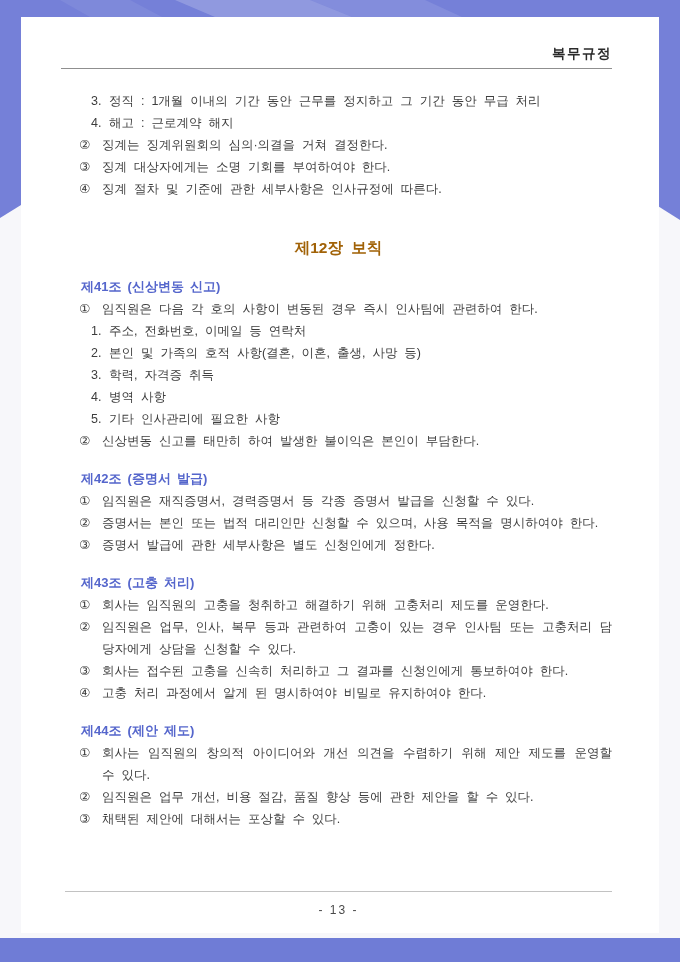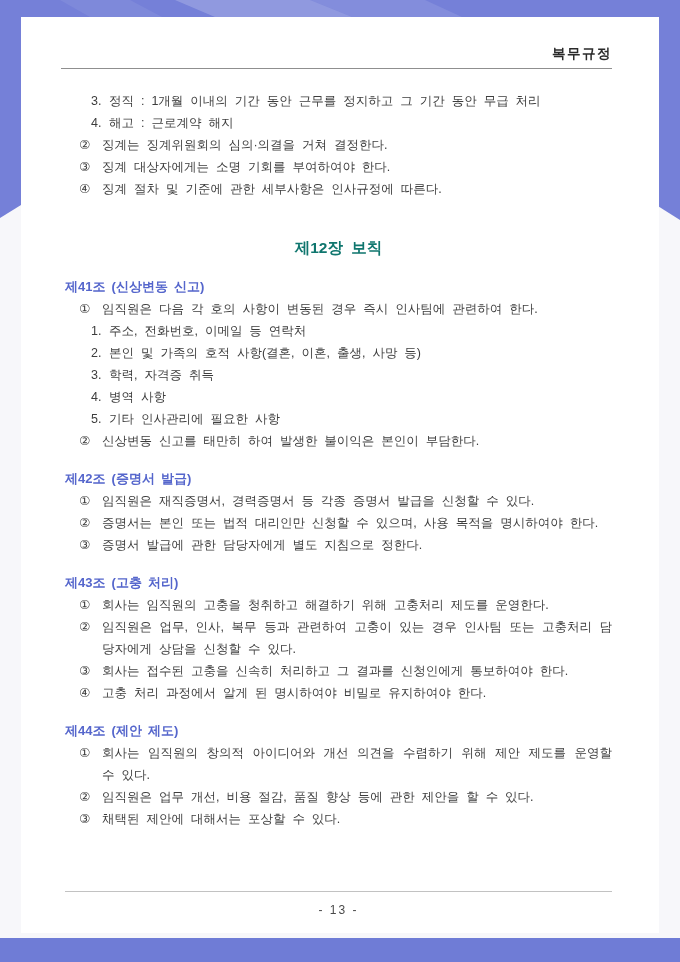--- a/index.html
+++ b/index.html
@@ -30,25 +30,25 @@
   }
   .item{display:flex;line-height:22px;word-spacing:3.5px}
   .item .marker{flex:0 0 auto}
   .lvl-circ{padding-left:14px}
   .lvl-circ .marker{width:23px}
   .lvl-num{padding-left:26px}
   .lvl-num .marker{width:18px}
   .item .text{flex:1 1 auto;text-align:justify}
   .chapter{
     margin:36px 0 12px;text-align:center;
-    font-size:15.5px;font-weight:bold;color:#0f766e;
+    font-size:15.5px;font-weight:bold;color:#a16207;
     word-spacing:4px;line-height:24px;
   }
   .article-title{
-    margin:16px 0 0;font-size:13px;font-weight:bold;color:#5566cc;
+    margin:16px 16px 0;font-size:13px;font-weight:bold;color:#5566cc;
     word-spacing:2.5px;line-height:22px;
   }
   .doc-footer{position:absolute;left:44px;right:47px;bottom:16px}
   .footer-rule{border-top:1px solid #c2c2c2;height:0}
   .pagenum{
     margin-top:11px;text-align:center;font-size:12px;color:#4a4a4a;
     letter-spacing:2px;line-height:14px;
   }
 </style>
 </head>
@@ -132,21 +132,21 @@
           <div class="item lvl-circ">
             <span class="marker">①</span>
             <span class="text">임직원은 재직증명서, 경력증명서 등 각종 증명서 발급을 신청할 수 있다.</span>
           </div>
           <div class="item lvl-circ">
             <span class="marker">②</span>
             <span class="text">증명서는 본인 또는 법적 대리인만 신청할 수 있으며, 사용 목적을 명시하여야 한다.</span>
           </div>
           <div class="item lvl-circ">
             <span class="marker">③</span>
-            <span class="text">증명서 발급에 관한 담당자에게 별도 지침으로 정한다.</span>
+            <span class="text">증명서 발급에 관한 세부사항은 별도 신청인에게 정한다.</span>
           </div>
         </div>
         <div>
           <h3 class="article-title">제43조 (고충 처리)</h3>
           <div class="item lvl-circ">
             <span class="marker">①</span>
             <span class="text">회사는 임직원의 고충을 청취하고 해결하기 위해 고충처리 제도를 운영한다.</span>
           </div>
           <div class="item lvl-circ">
             <span class="marker">②</span>

